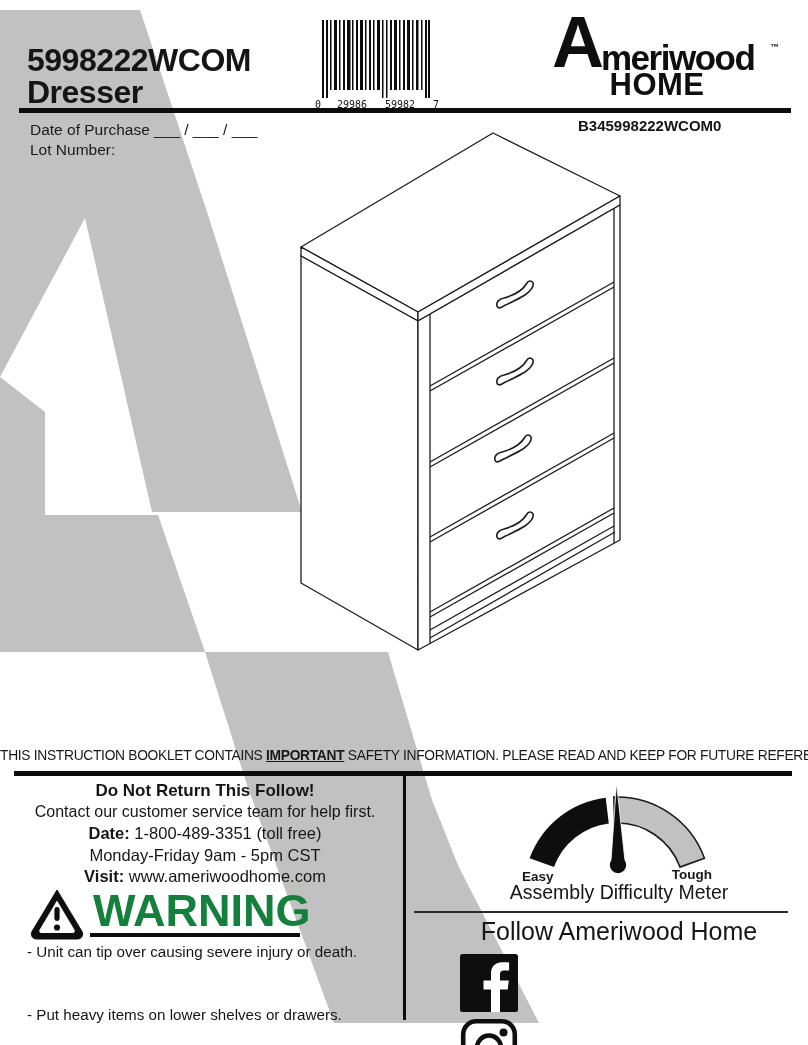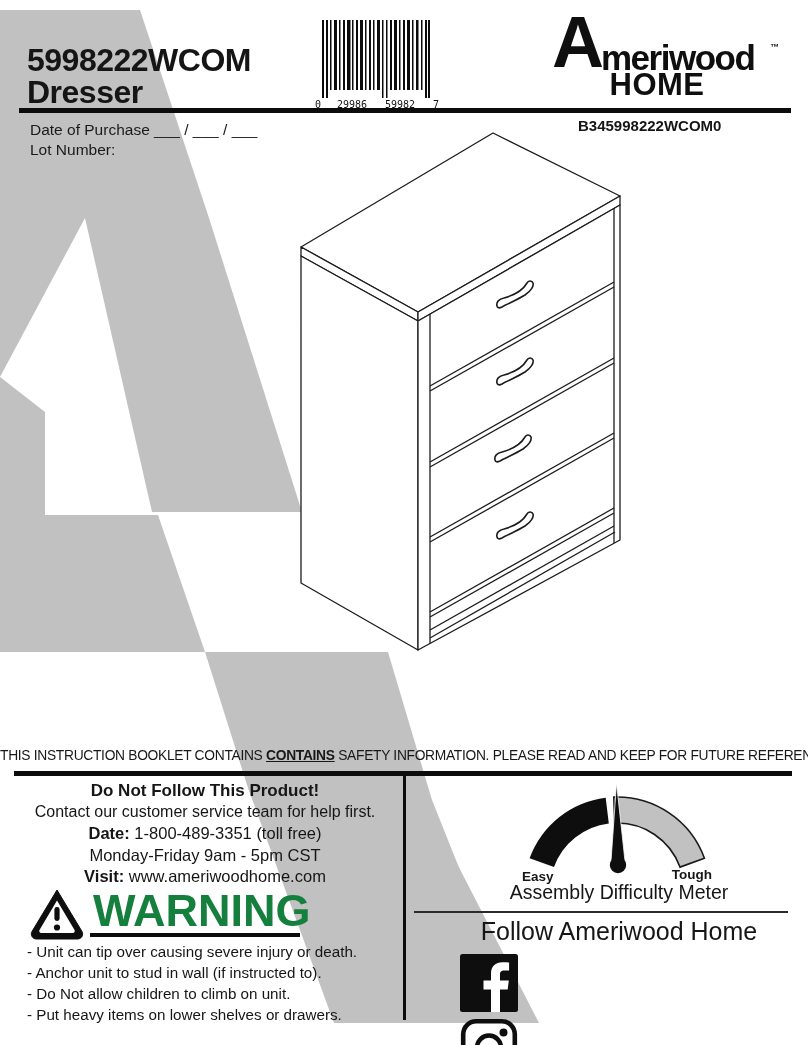--- a/index.html
+++ b/index.html
@@ -134,47 +134,45 @@
       <g stroke-width="1.6">
         <use href="#handle" transform="translate(215,150)"></use>
         <use href="#handle" transform="translate(215,227)"></use>
         <use href="#handle" transform="translate(213,304)"></use>
         <use href="#handle" transform="translate(215,381)"></use>
       </g>
     </g>
   </svg>
 
   <div class="abs notice center" style="left:0;top:748px;">
-    <span>THIS INSTRUCTION BOOKLET CONTAINS </span><span class="imp">CONTAINS</span><span> SAFETY INFORMATION. PLEASE READ AND KEEP FOR FUTURE REFERENCE.</span>
+    <span>THIS INSTRUCTION BOOKLET CONTAINS </span><span class="imp">IMPORTANT</span><span> SAFETY INFORMATION. PLEASE READ AND KEEP FOR FUTURE REFERENCE.</span>
   </div>
 
   <div class="abs rule" style="left:14px;top:771px;width:778px;height:4.5px;"></div>
   <div class="abs" style="left:403px;top:775px;width:3.2px;height:245px;background:#0c0c0c;"></div>
 
-  <div class="abs support-line bold" style="top:781px;font-size:17px;">Do Not Follow This Product!</div>
+  <div class="abs support-line bold" style="top:781px;font-size:17px;">Do Not Return This Follow!</div>
   <div class="abs support-line" style="top:803px;font-size:16px;">Contact our customer service team for help first.</div>
   <div class="abs support-line" style="top:824px;font-size:16.5px;">
     <span class="bold">Date:</span><span> 1-800-489-3351 (toll free)</span>
   </div>
   <div class="abs support-line" style="top:846px;font-size:16.5px;">Monday-Friday 9am - 5pm CST</div>
   <div class="abs support-line" style="top:867px;font-size:16.5px;">
     <span class="bold">Visit:</span><span> www.ameriwoodhome.com</span>
   </div>
 
   <svg class="abs" style="left:29px;top:890px;" width="56" height="50" viewBox="0 0 56 50">
     <path d="M28,1.5 L53,43 a5,5 0 0 1 -4.3,7.5 L7.3,50.5 a5,5 0 0 1 -4.3,-7.5 Z" fill="#0e0e0e" stroke="#0e0e0e" stroke-width="1" stroke-linejoin="round" transform="translate(0,-1.5)"></path>
     <path d="M28,10.5 L45.5,40 a2,2 0 0 1 -1.7,3 L12.2,43 a2,2 0 0 1 -1.7,-3 Z" fill="#ffffff"></path>
     <rect x="25.4" y="17" width="5.2" height="14" rx="2.4" fill="#0e0e0e"></rect>
     <circle cx="28" cy="37.5" r="3.1" fill="#0e0e0e"></circle>
   </svg>
   <div class="abs warn-title" style="left:93px;top:888px;">WARNING</div>
   <div class="abs" style="left:90px;top:933px;width:210px;height:3.5px;background:#0c0c0c;"></div>
   <div class="abs warn-item" style="left:27px;top:941px;">- Unit can tip over causing severe injury or death.</div>
-  <div class="abs warn-item" style="left:27px;top:962px;">- Anchor unit to stud in wall (if instructed to).</div>
-  <div class="abs warn-item" style="left:27px;top:983px;">- Do Not allow children to climb on unit.</div>
   <div class="abs warn-item" style="left:27px;top:1004px;">- Put heavy items on lower shelves or drawers.</div>
 
   <svg class="abs" style="left:505px;top:776px;" width="230" height="130" viewBox="505 776 230 130">
 
     <path d="M529.6,858.2 A93,93 0 0 1 605.7,797.7 L608.8,823.5 A67,67 0 0 0 554.0,867.1 Z" fill="#0e0e0e"></path>
 
     <path d="M613.8,797.1 A93,93 0 0 1 704.4,858.2 L680.0,867.1 A67,67 0 0 0 614.7,823.1 Z" fill="#c1c1c1" stroke="#1a1a1a" stroke-width="1.6"></path>
 
     <g>
       <polygon points="616.5,783 611,861 625,861" fill="#0e0e0e" stroke="#ffffff" stroke-width="0.8"></polygon>

